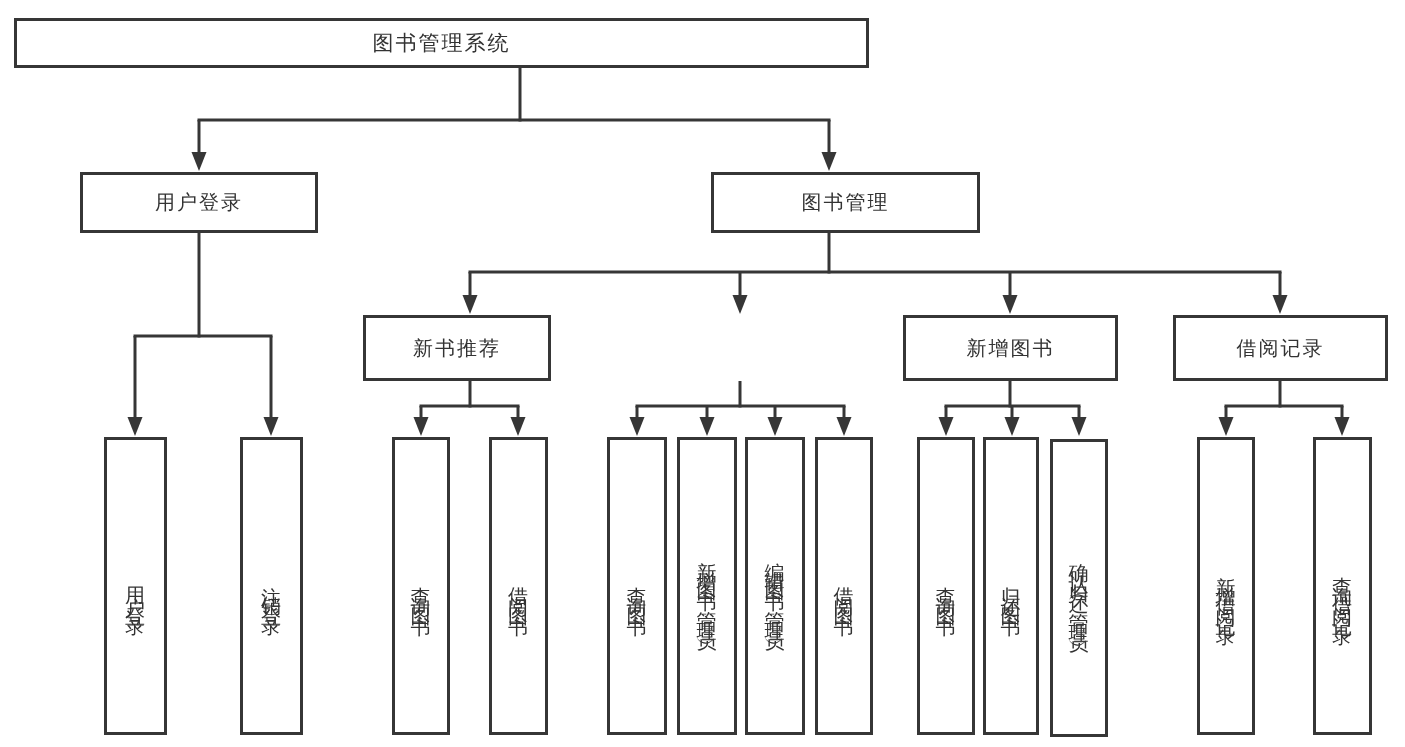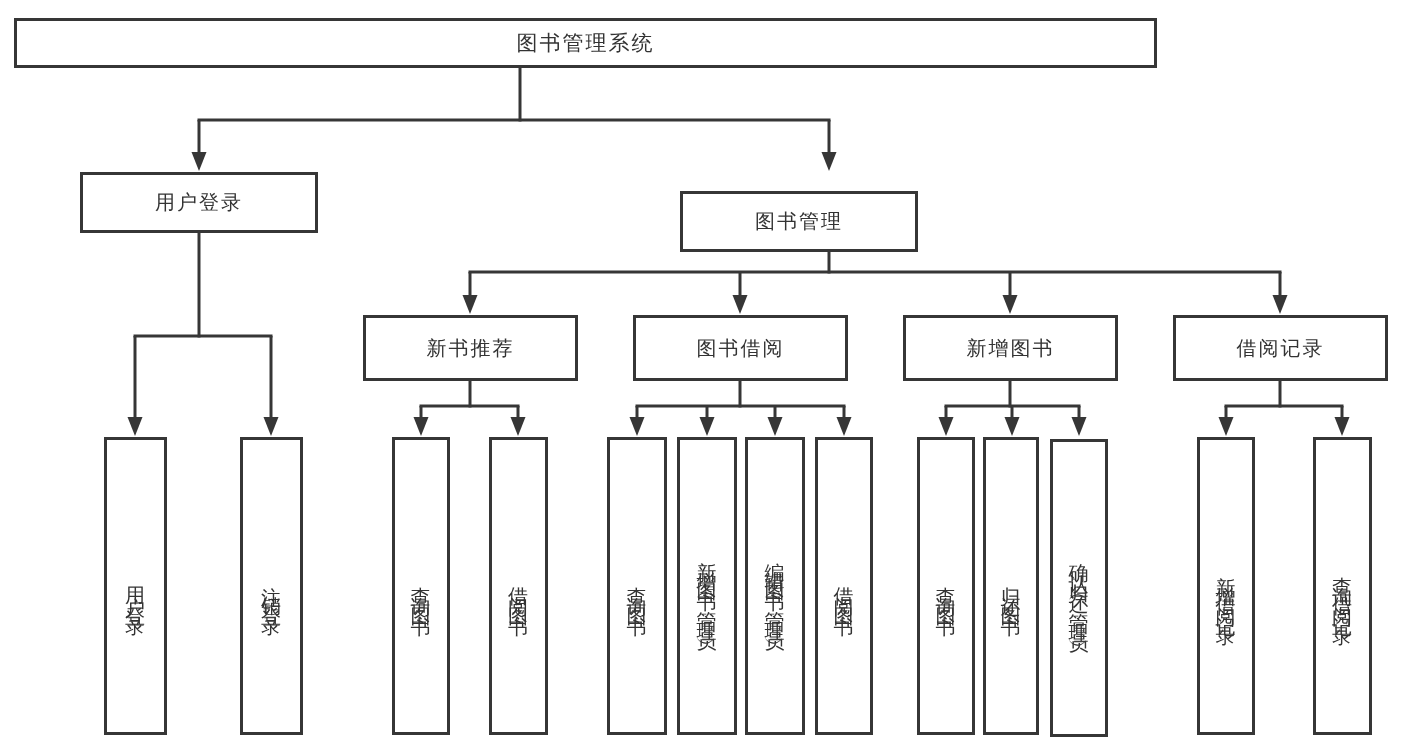--- a/index.html
+++ b/index.html
@@ -97,36 +97,33 @@
       <path d="M767.5 417 L782.5 417 L775 436 Z"></path>
       <path d="M836.5 417 L851.5 417 L844 436 Z"></path>
       <path d="M938.5 417 L953.5 417 L946 436 Z"></path>
       <path d="M1004.5 417 L1019.5 417 L1012 436 Z"></path>
       <path d="M1071.5 417 L1086.5 417 L1079 436 Z"></path>
       <path d="M1218.5 417 L1233.5 417 L1226 436 Z"></path>
       <path d="M1334.5 417 L1349.5 417 L1342 436 Z"></path>
     </g>
   </svg>
 
-  <div class="node hnode rootnode" style="left:14px;top:18px;width:1143px;height:50px;justify-content:center;">
+  <div class="node hnode rootnode" style="left:14px;top:18px;width:855px;height:50px;justify-content:center;">
     <span>图书管理系统</span>
   </div>
 
   <div class="node hnode" style="left:80px;top:172px;width:238px;height:61px;">
     <span>用户登录</span>
   </div>
-  <div class="node hnode" style="left:680px;top:172px;width:238px;height:61px;margin-top:19px;">
+  <div class="node hnode" style="left:711px;top:172px;width:269px;height:61px;">
     <span>图书管理</span>
   </div>
 
-  <div class="node hnode" style="left:363px;top:315px;width:215px;height:66px;">
+  <div class="node hnode" style="left:363px;top:315px;width:188px;height:66px;">
     <span>新书推荐</span>
-  </div>
-  <div class="node hnode" style="left:633px;top:315px;width:215px;height:66px;">
-    <span>图书借阅</span>
   </div>
   <div class="node hnode" style="left:903px;top:315px;width:215px;height:66px;">
     <span>新增图书</span>
   </div>
   <div class="node hnode" style="left:1173px;top:315px;width:215px;height:66px;">
     <span>借阅记录</span>
   </div>
 
   <div class="node vnode" style="left:104px;top:437px;width:63px;height:298px;">
     <span class="vtext">用户登录</span>

